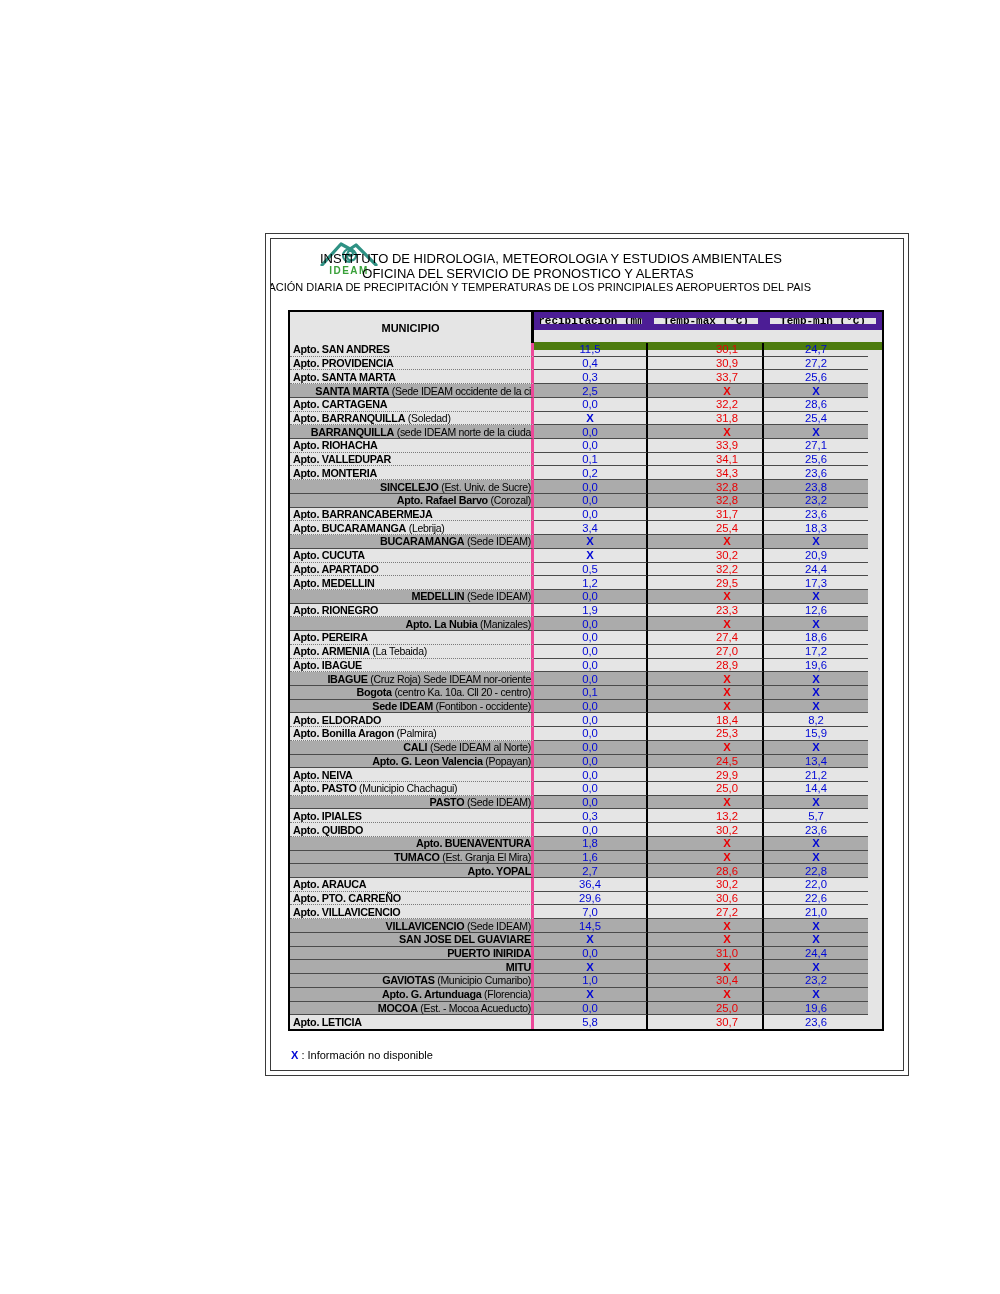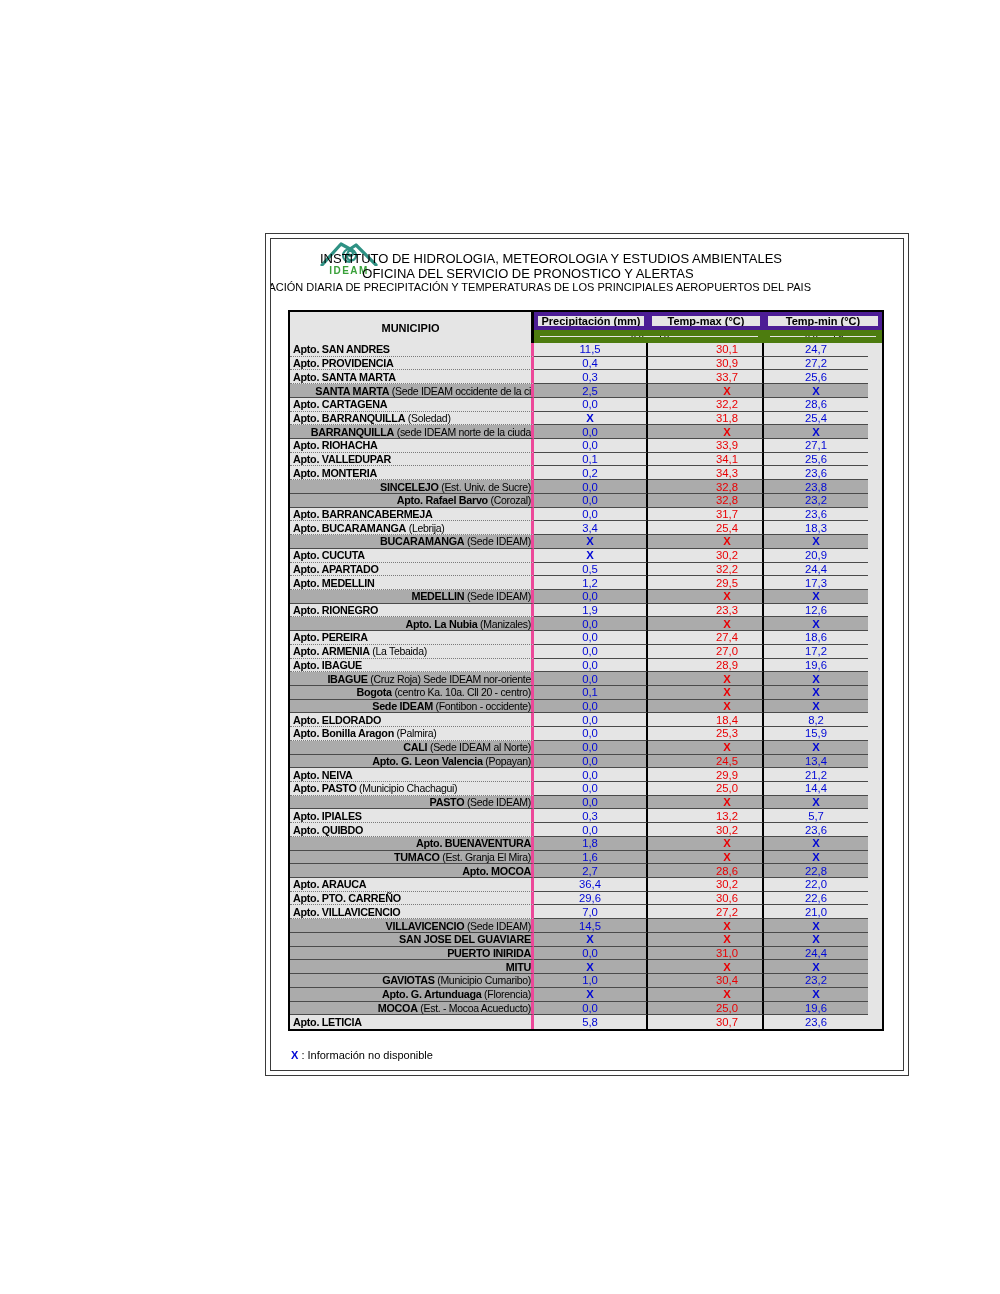--- a/index.html
+++ b/index.html
@@ -29,23 +29,23 @@
   
   .datatable{
     position:absolute;left:17px;top:71px;width:596px;
     border:2px solid #000;box-sizing:border-box;background:#e5e5e5;
   }
   .thead{display:grid;grid-template-columns:244px 114px 116px 118px;grid-template-rows:18px 13px;}
   .th{
     box-sizing:border-box;font-weight:bold;font-size:11px;
     display:flex;align-items:center;justify-content:center;white-space:nowrap;overflow:hidden;
   }
-  .th-box{border:4px solid #4c1d95;}
+  .th-box{border:6px solid #4c1d95;font-family:Liberation Mono, monospace;}
   .th-municipio{grid-row:1/3;border-right:3px solid #000;}
-  .th-date{font-weight:normal;font-size:10px;border:6px solid #4d7c0f;letter-spacing:0.5px;}
+  .th-date{font-weight:normal;font-size:10px;border:4px solid #4d7c0f;letter-spacing:0.5px;margin-top:12px;}
   .th-jul18{grid-column:2/4;}
   
   .trow{display:flex;height:13.725px;box-sizing:border-box;}
   .c{
     box-sizing:border-box;overflow:hidden;white-space:nowrap;
     display:flex;align-items:center;
   }
   .c-name{
     width:244px;padding-left:3px;border-right:3px solid #ec4899;
     border-bottom:1px dotted #7a7a7a;font-size:10.8px;letter-spacing:-0.3px;
@@ -416,21 +416,21 @@
             <div class="c c-name">
               <b>TUMACO</b>
               <span class="detail">&nbsp;(Est. Granja El Mira)</span>
             </div>
             <div class="c c-val v-precip w-p">1,6</div>
             <div class="c c-val v-tmax w-tx xval">X</div>
             <div class="c c-val v-tmin w-tn xval">X</div>
           </div>
           <div class="trow gray">
             <div class="c c-name">
-              <b>Apto. MOCOA</b>
+              <b>Apto. YOPAL</b>
             </div>
             <div class="c c-val v-precip w-p">2,7</div>
             <div class="c c-val v-tmax w-tx">28,6</div>
             <div class="c c-val v-tmin w-tn">22,8</div>
           </div>
           <div class="trow">
             <div class="c c-name">
               <b>Apto. ARAUCA</b>
             </div>
             <div class="c c-val v-precip w-p">36,4</div>

